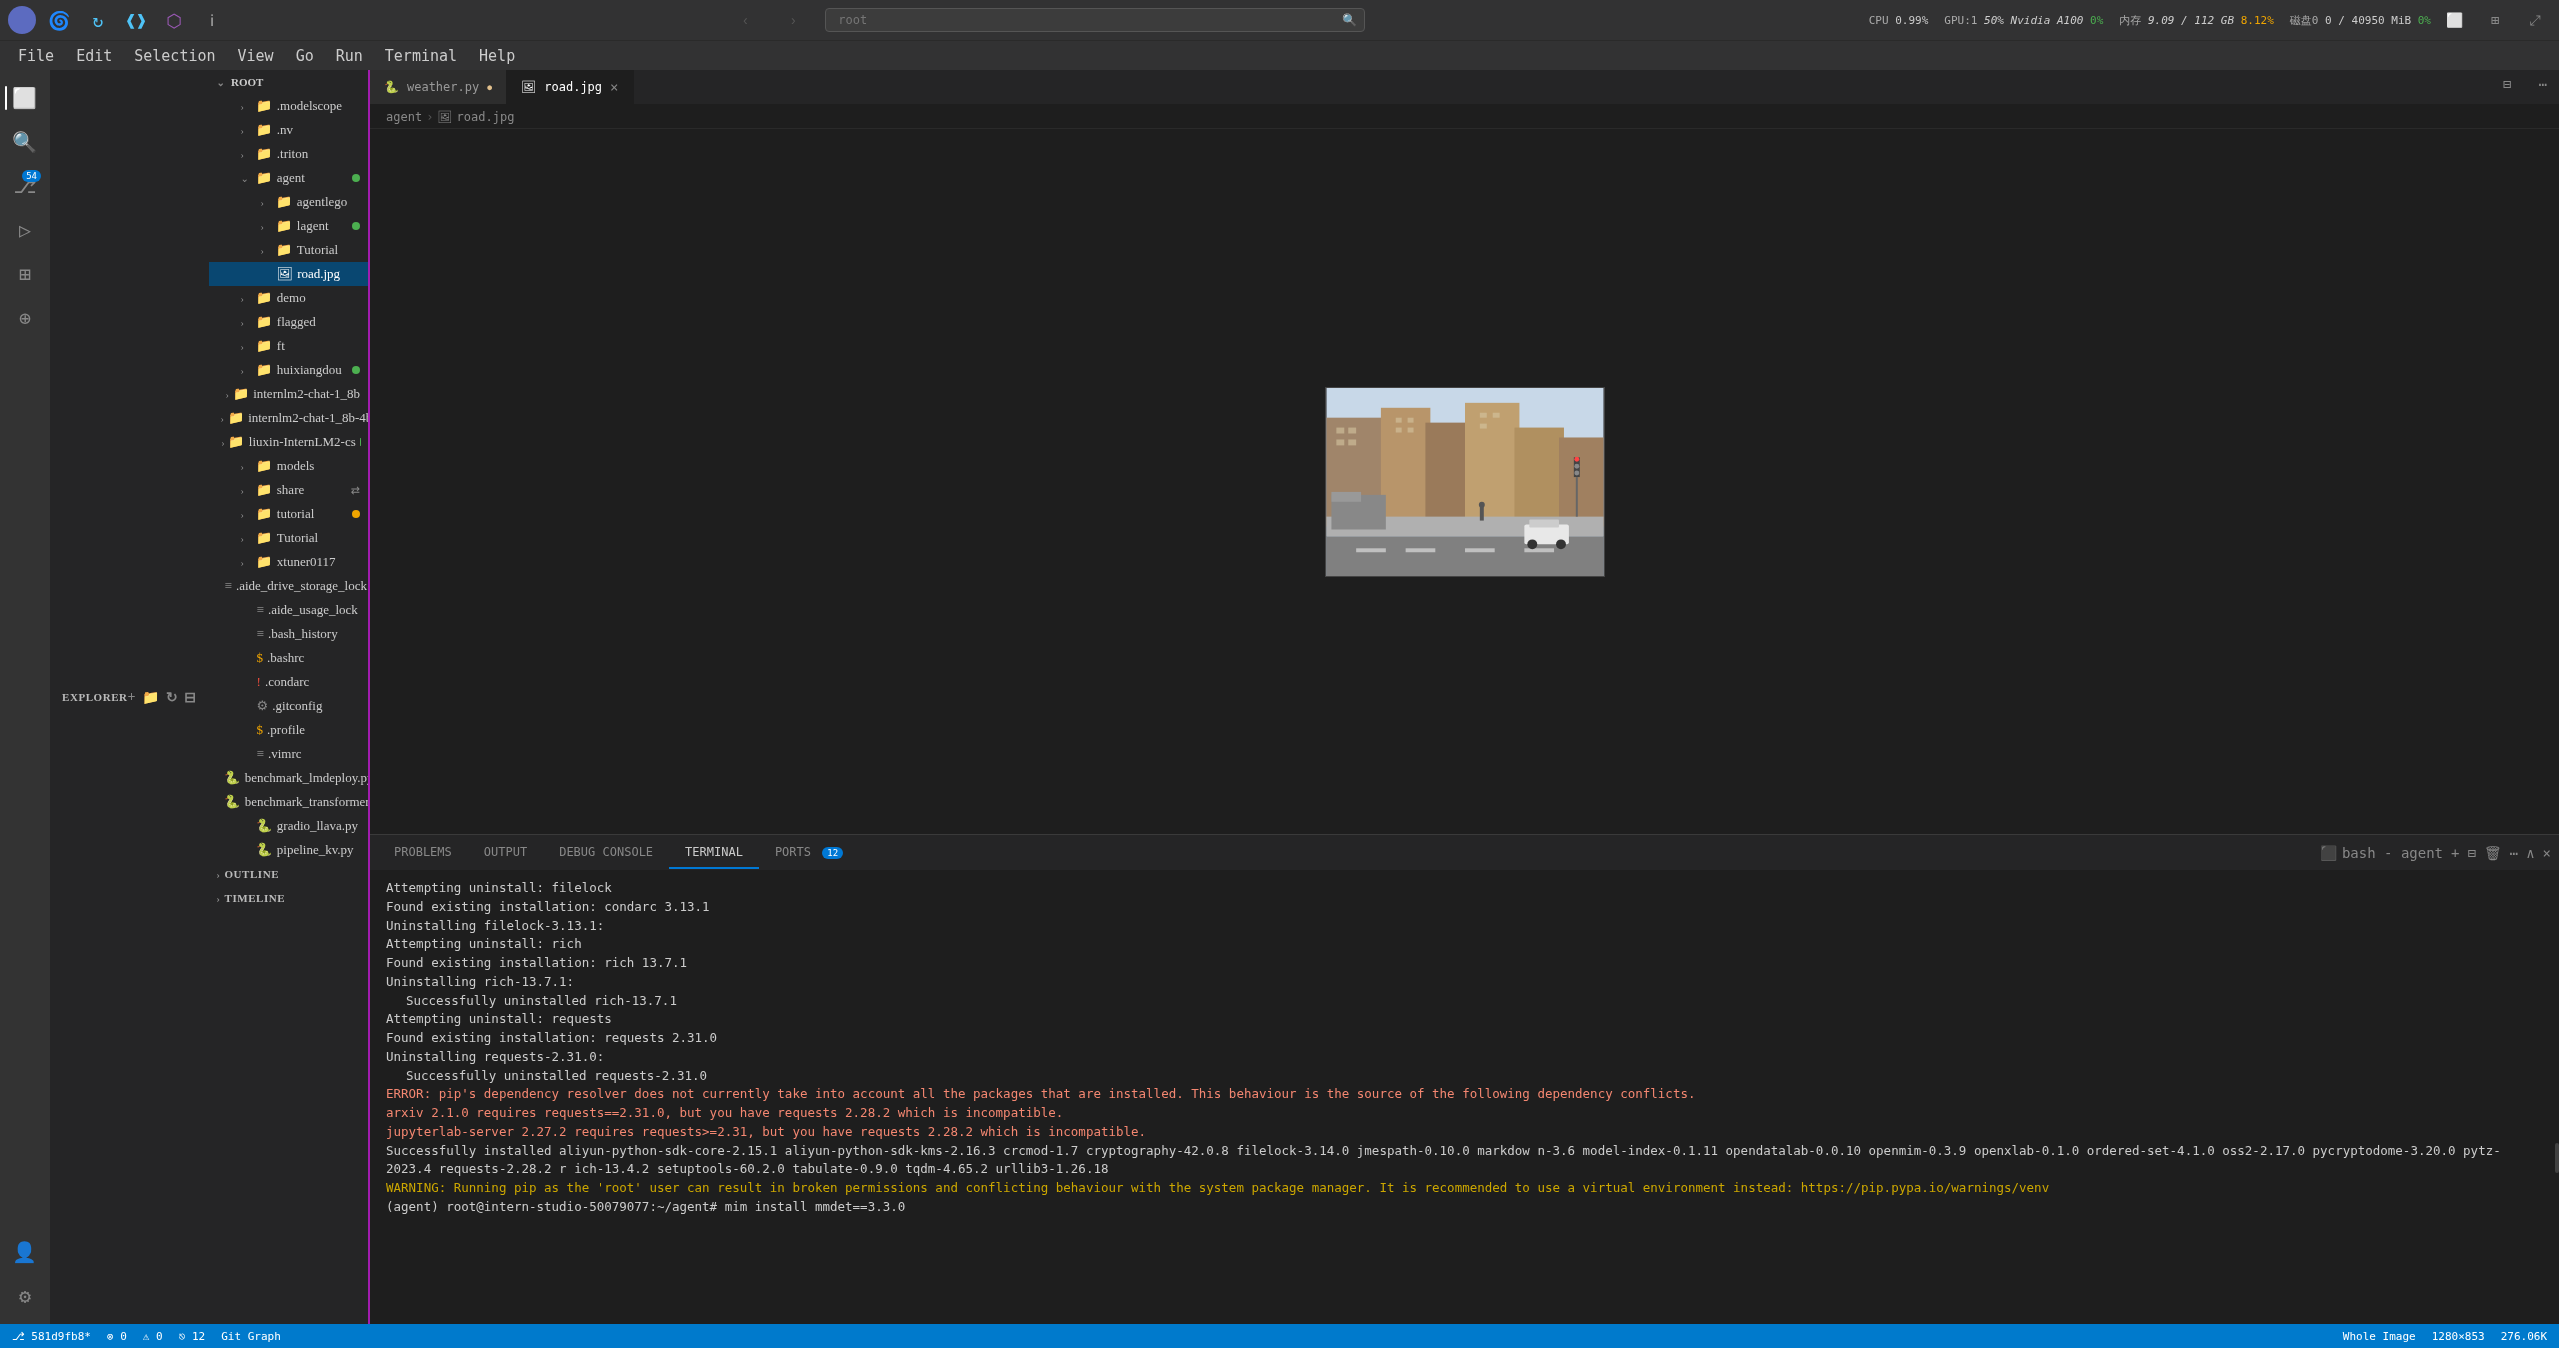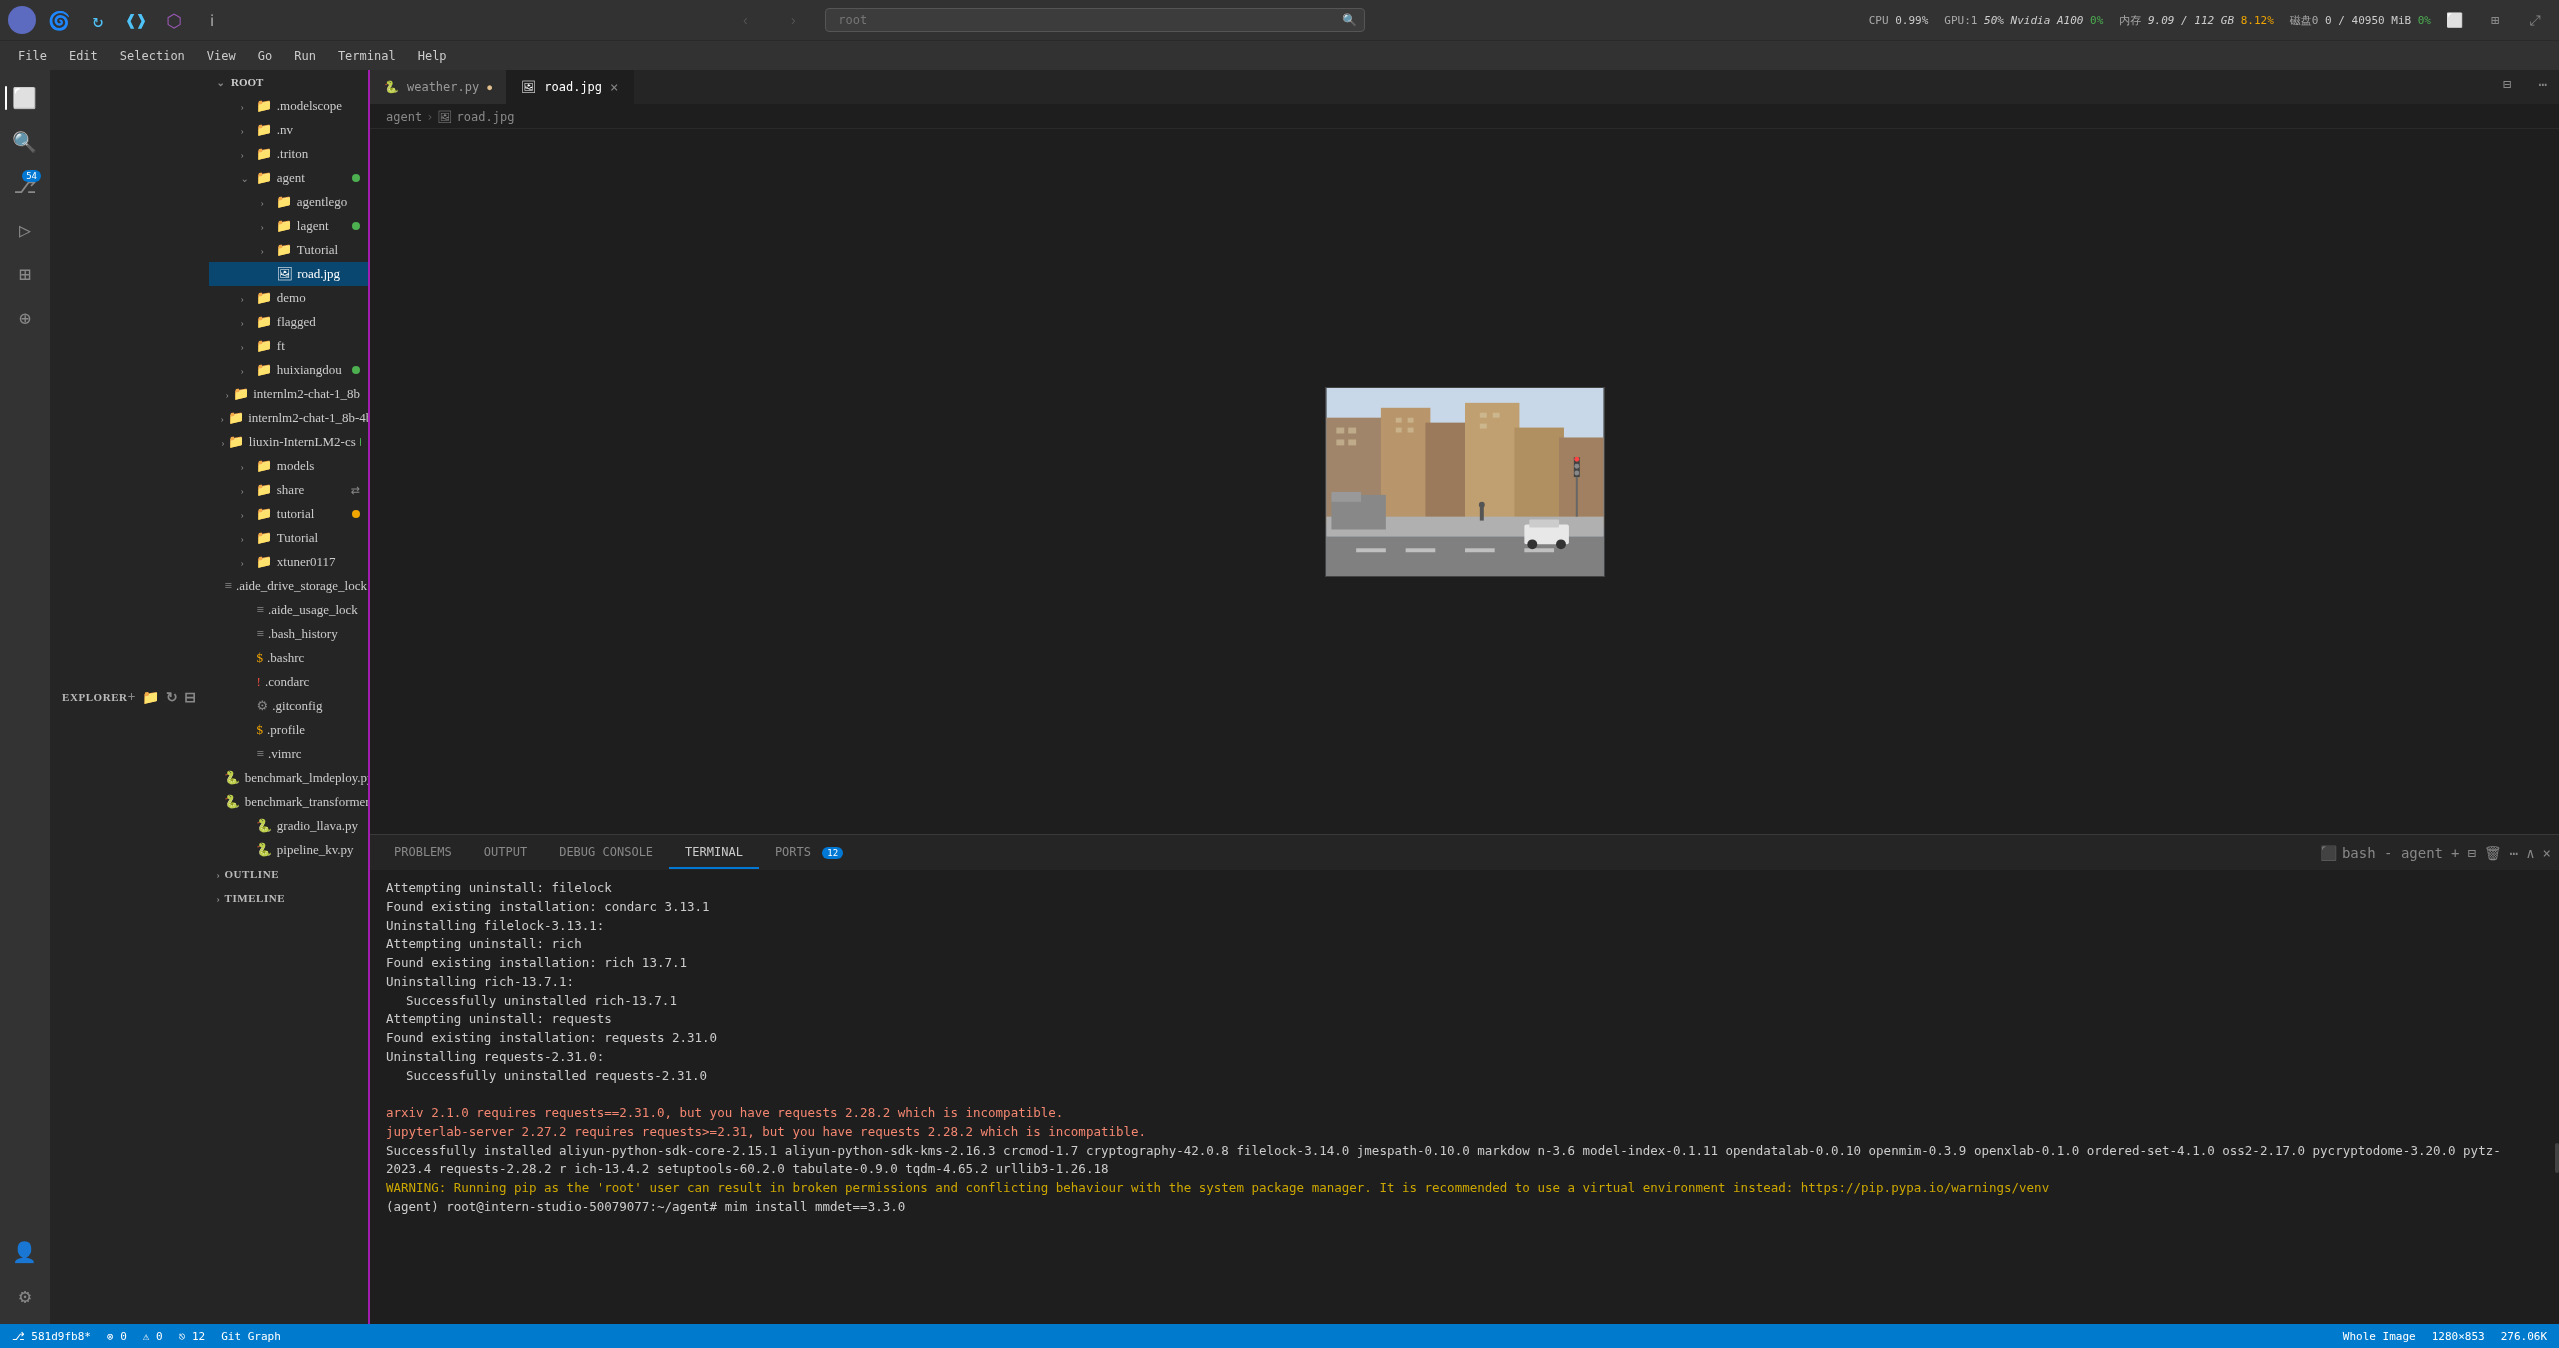--- a/index.html
+++ b/index.html
@@ -68,21 +68,21 @@
       align-items: center;
       padding: 0 8px;
       gap: 2px;
       border-top: 1px solid #2a2a2a;
       flex-shrink: 0;
     }
     .menu-item {
       padding: 4px 10px;
       cursor: pointer;
       border-radius: 3px;
-      font-size: 12px;
+      font-size: 15px;
       color: #cccccc;
     }
 
     
     .tab-bar {
       height: 35px;
       background: #252526;
       display: flex;
       align-items: stretch;
       flex-shrink: 0;
@@ -797,21 +797,21 @@
           <span class="normal">      Found existing installation: condarc 3.13.1</span><br>
           <span class="normal">      Uninstalling filelock-3.13.1:</span><br>
           <span class="normal">    Attempting uninstall: rich</span><br>
           <span class="normal">      Found existing installation: rich 13.7.1</span><br>
           <span class="normal">      Uninstalling rich-13.7.1:</span><br>
           <span class="indent normal">        Successfully uninstalled rich-13.7.1</span>
           <span class="normal">    Attempting uninstall: requests</span><br>
           <span class="normal">      Found existing installation: requests 2.31.0</span><br>
           <span class="normal">      Uninstalling requests-2.31.0:</span><br>
           <span class="indent normal">        Successfully uninstalled requests-2.31.0</span>
-          <br>
+          <span class="error">ERROR: pip's dependency resolver does not currently take into account all the packages that are installed. This behaviour is the source of the following dependency conflicts.</span><br>
           <span class="error">  arxiv 2.1.0 requires requests==2.31.0, but you have requests 2.28.2 which is incompatible.</span><br>
           <span class="error">  jupyterlab-server 2.27.2 requires requests&gt;=2.31, but you have requests 2.28.2 which is incompatible.</span><br>
           <span class="normal">Successfully installed aliyun-python-sdk-core-2.15.1 aliyun-python-sdk-kms-2.16.3 crcmod-1.7 cryptography-42.0.8 filelock-3.14.0 jmespath-0.10.0 markdow n-3.6 model-index-0.1.11 opendatalab-0.0.10 openmim-0.3.9 openxlab-0.1.0 ordered-set-4.1.0 oss2-2.17.0 pycryptodome-3.20.0 pytz-2023.4 requests-2.28.2 r ich-13.4.2 setuptools-60.2.0 tabulate-0.9.0 tqdm-4.65.2 urllib3-1.26.18</span><br>
           <span style="color:#cca700;">WARNING: Running pip as the 'root' user can result in broken permissions and conflicting behaviour with the system package manager. It is recommended to use a virtual environment instead: https://pip.pypa.io/warnings/venv</span><br>
           <span class="normal">(agent) root@intern-studio-50079077:~/agent# mim install mmdet==3.3.0</span>
         </div>
 
         <div style="width:6px; background:#1e1e1e; flex-shrink:0; position:relative;">
           <div style="position:absolute; right:0; top:60%; width:4px; height:30px; background:#424242; border-radius:2px;"></div>
         </div>

